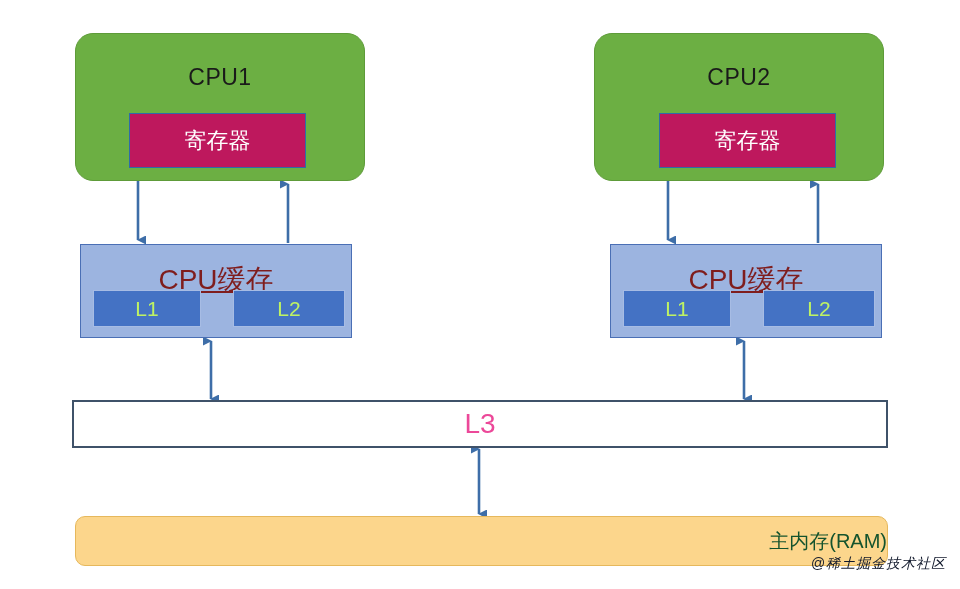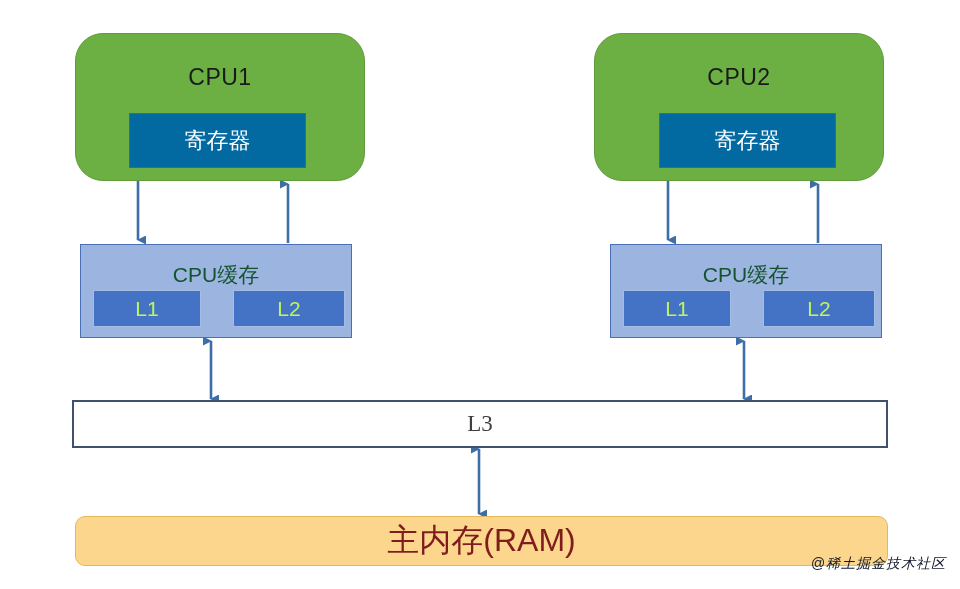--- a/index.html
+++ b/index.html
@@ -26,83 +26,84 @@
     align-items: center;
     justify-content: center;
     text-align: center;
     user-select: none;
   }
 
   
   .cpu-box {
     background: #6CAF43;
     border: 1px solid #5E9B39;
-    border-radius: 28px;
+    border-radius: 18px;
     align-items: flex-start;
     justify-content: center;
   }
   .cpu-label {
     position: absolute;
     top: 30px;
     left: 0;
     right: 0;
     font-size: 23px;
     color: #1a1a1a;
     font-weight: 400;
     letter-spacing: 0.5px;
   }
 
   
   .register-box {
-    background: #0369a1;
+    background: #be185d;
     border: 1px solid #2E6CA8;
     color: #ffffff;
     font-size: 22px;
   }
 
   
   .cache-box {
     background: #9CB4E0;
     border: 1px solid #4A6FB5;
     align-items: flex-start;
     justify-content: center;
   }
   .cache-label {
     position: absolute;
     top: 16px;
     left: 0;
     right: 0;
-    font-size: 21px;
-    color: #14532d;
+    font-size: 28px;
+    color: #7f1d1d;
+    text-decoration: underline;
   }
 
   
   .lcache-box {
     background: #4472C4;
     border: 1px solid #A7BCE4;
     color: #bef264;
     font-size: 21px;
   }
 
   
   .l3-box {
     background: #ffffff;
     border: 2px solid #3F5269;
-    color: #404040;
-    font-size: 23px;
-    font-family: Liberation Serif, serif;
+    color: #ec4899;
+    font-size: 28px;
   }
 
   
   .ram-box {
     background: #FCD68C;
     border: 1px solid #E6B85C;
     border-radius: 10px;
-    color: #7f1d1d;
-    font-size: 32px;
+    color: #14532d;
+    font-size: 20px;
+    justify-content: flex-end;
   }
 
   
   #connectors {
     position: absolute;
     left: 0;
     top: 0;
     width: 960px;
     height: 589px;
     pointer-events: none;

